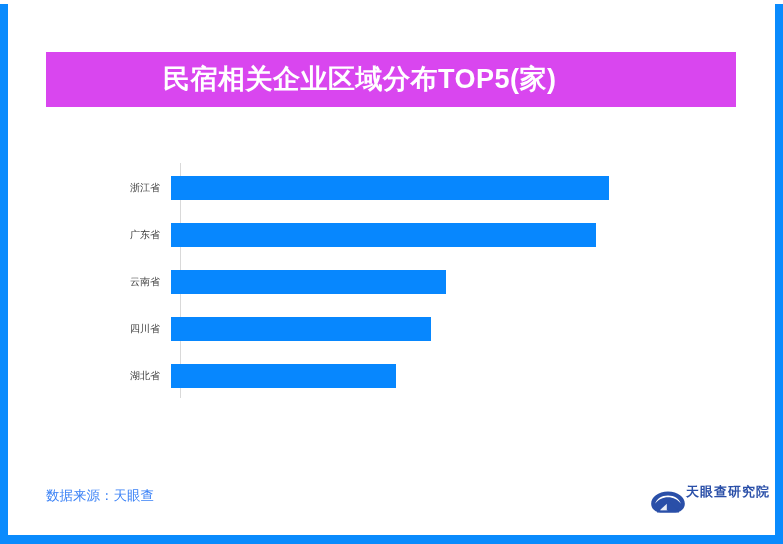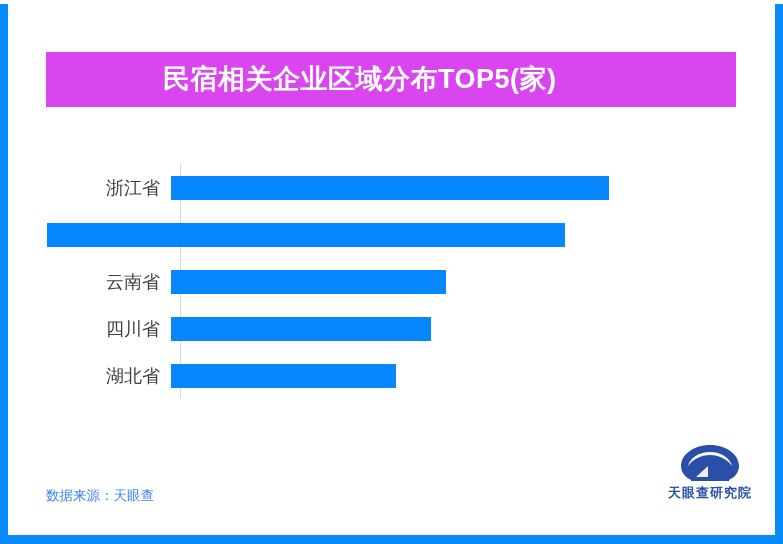--- a/index.html
+++ b/index.html
@@ -77,21 +77,21 @@
     position: absolute;
     left: 0;
     width: 690px;
     height: 24px;
     display: flex;
     align-items: center;
   }
   .bar-label {
     width: 124px;
     text-align: right;
-    font-size: 18px;
+    font-size: 10px;
     color: #3d3d3d;
     padding-right: 10px;
     box-sizing: border-box;
     white-space: nowrap;
     line-height: 24px;
   }
   .bar-track {
     position: relative;
     flex: 1;
     height: 24px;
@@ -110,26 +110,26 @@
     position: absolute;
     left: 46px;
     top: 487px;
     font-size: 13.5px;
     color: #3b82f6;
     white-space: nowrap;
   }
   .logo-block {
     position: absolute;
     left: 650px;
-    top: 443px;
+    top: 482px;
     width: 120px;
     height: 62px;
     display: flex;
-    flex-direction: column;
-    align-items: center;
+    flex-direction: row;
+    align-items: flex-start;
   }
   .logo-mark {
     width: 62px;
     height: 40px;
     display: block;
   }
   .logo-word {
     margin-top: 1px;
     font-size: 13px;
     font-weight: bold;
@@ -156,20 +156,21 @@
     <div class="plot">
 
       <div class="bar-row" style="top:13px">
         <div class="bar-label">浙江省</div>
         <div class="bar-track">
           <div class="bar-fill" style="width:77.6%"></div>
         </div>
       </div>
 
       <div class="bar-row" style="top:60px">
+        <div class="bar-label">广东省</div>
         <div class="bar-track">
           <div class="bar-fill" style="width:75.2%"></div>
         </div>
       </div>
 
       <div class="bar-row" style="top:107px">
         <div class="bar-label">云南省</div>
         <div class="bar-track">
           <div class="bar-fill" style="width:48.7%"></div>
         </div>

